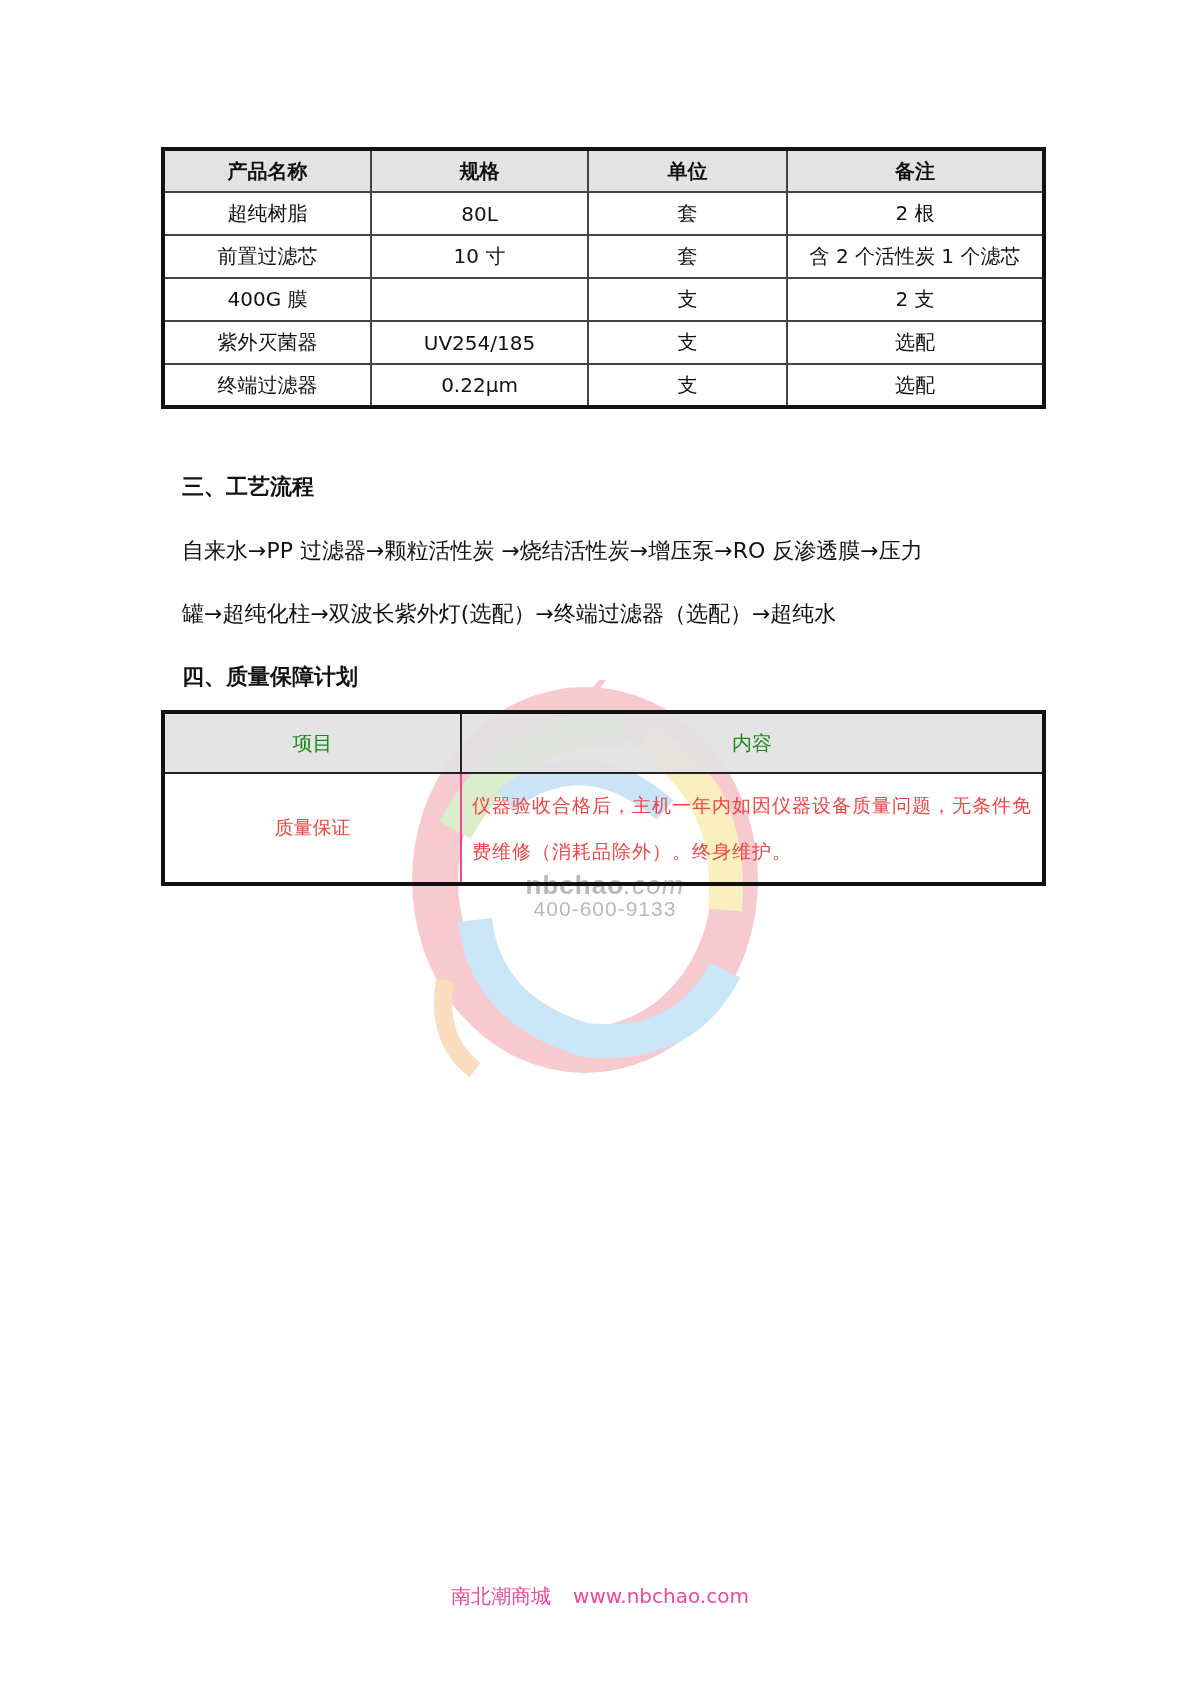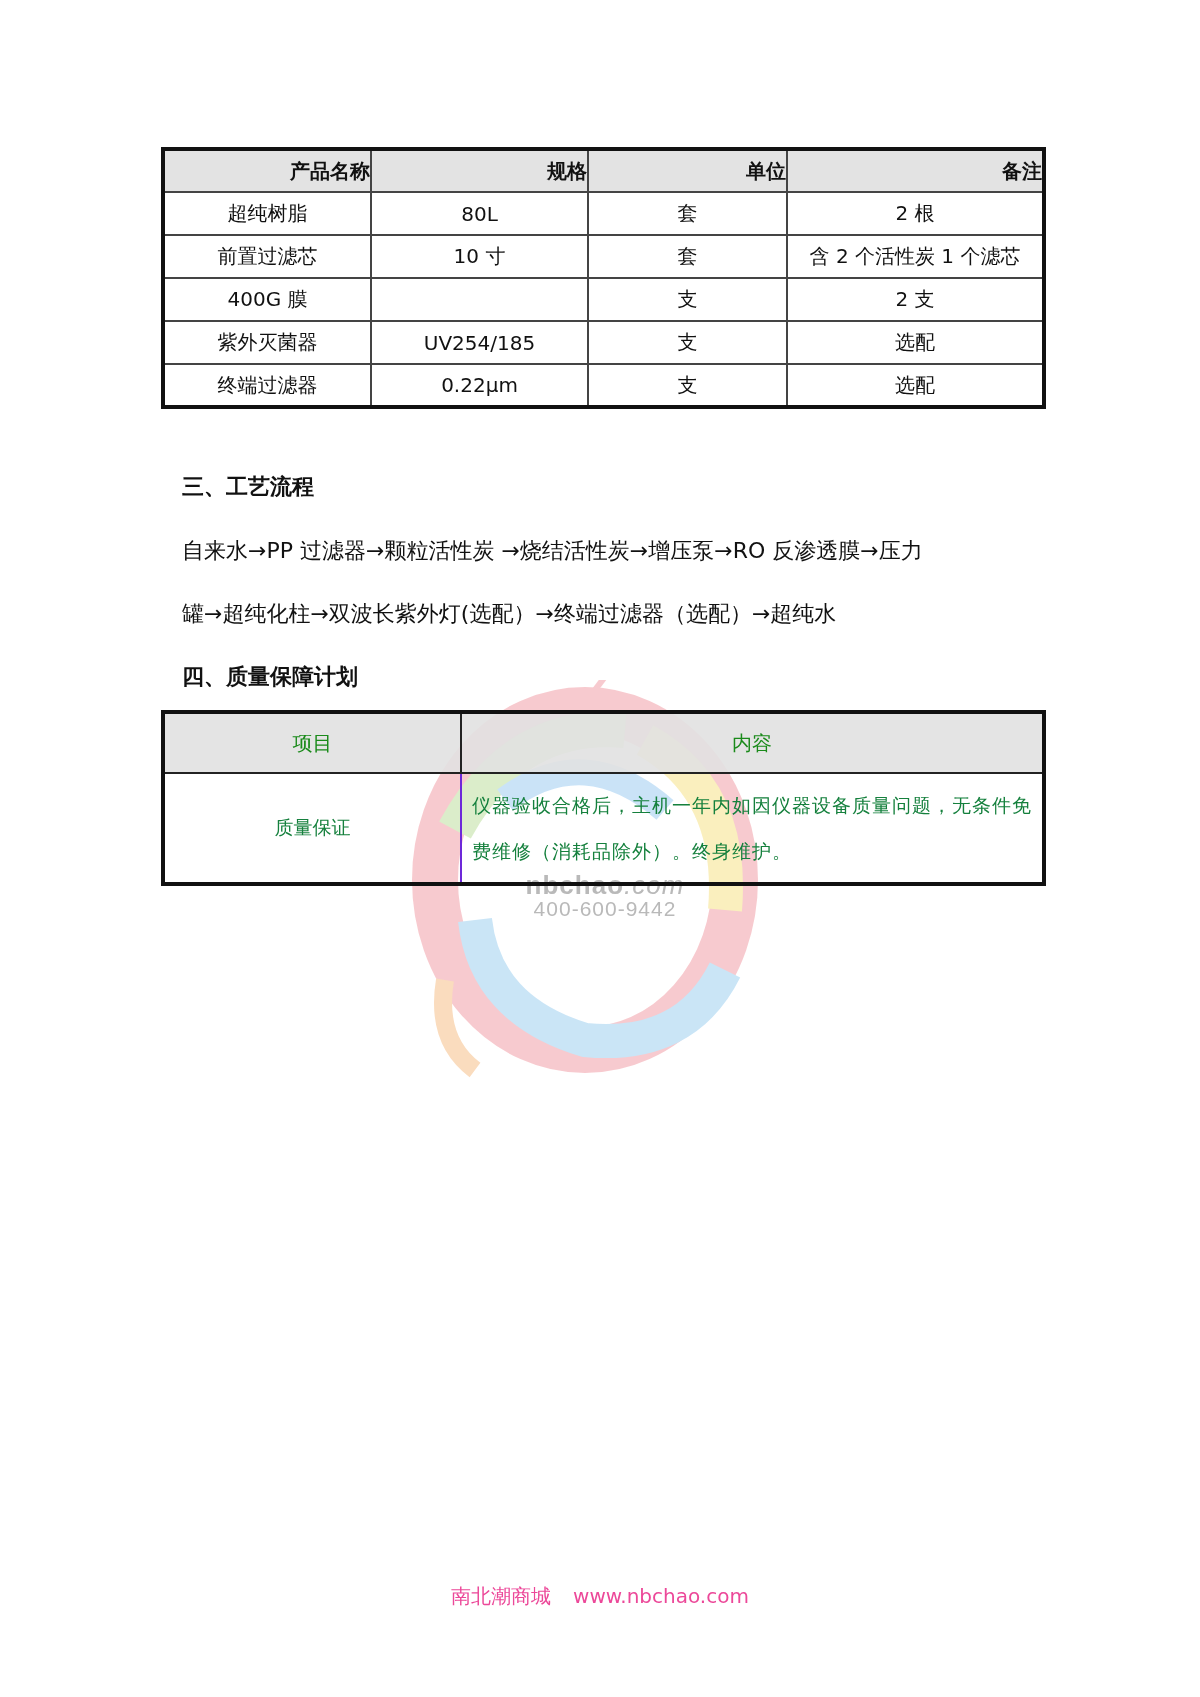--- a/index.html
+++ b/index.html
@@ -12,32 +12,32 @@
              color: #b9b9b9; pointer-events: none; }
   .wm-brand { font-family: "Liberation Sans", sans-serif; font-weight: bold; font-size: 26px;
               letter-spacing: 1px; line-height: 26px; }
   .wm-brand span { font-weight: normal; font-style: italic; }
   .wm-phone { font-family: "Liberation Sans", sans-serif; font-size: 21px; line-height: 22px; letter-spacing: 1px; }
 
   table { border-collapse: collapse; position: absolute; }
   .spec-table { left: 161px; top: 147px; width: 885px; border: 4px solid #111; }
   .spec-table th, .spec-table td { border: 2px solid #444; text-align: center;
         font-size: 20px; height: 39px; padding: 0; }
-  .spec-table th { background: #e3e3e3; font-weight: bold; height: 40px; text-align: right; }
+  .spec-table th { background: #e3e3e3; font-weight: bold; height: 40px; }
   .spec-table tr { height: 43px; }
 
   .section-title { position: absolute; left: 182px; font-size: 22px; font-weight: bold; margin: 0; }
   .flow { position: absolute; left: 182px; width: 870px; font-size: 22px; line-height: 63px; margin: 0; }
 
   .qa-table { left: 161px; top: 710px; width: 885px; border: 4px solid #111; }
   .qa-table th { background: rgba(225,225,225,0.9); color: #1a8a1a; font-weight: normal;
                  font-family: "DejaVu Serif", "Liberation Serif", serif; font-size: 20px;
                  height: 56px; border: 2px solid #222; }
   .qa-table td { font-family: "DejaVu Serif", "Liberation Serif", serif; font-size: 19px;
-                 color: #15803d; border: 2px solid #6d28d9; margin-top: 20px; }
+                 color: #ef4444; border: 2px solid #ec4899; margin-top: 20px; }
   .qa-table td.item { text-align: center; width: 293px; }
   .qa-table td.content { text-align: left; padding: 8px 10px; line-height: 46px; letter-spacing: 1px; }
 
   .footer { position: absolute; top: 1583px; left: 0; width: 1200px; text-align: center;
             font-size: 20px; color: #ec4899; }
   .footer .gap { display: inline-block; width: 22px; }
 </style>
 </head>
 <body>
 
@@ -45,21 +45,21 @@
   <ellipse cx="190" cy="200" rx="150" ry="170" fill="none" stroke="#f2a0a8" stroke-width="46"></ellipse>
   <path d="M60 150 Q120 40 230 50" fill="none" stroke="#bfe0a0" stroke-width="36"></path>
   <path d="M250 60 Q340 110 330 230" fill="none" stroke="#f6e38a" stroke-width="34"></path>
   <path d="M80 240 Q90 330 190 360 Q290 370 330 290" fill="none" stroke="#9fd0f0" stroke-width="34"></path>
   <path d="M110 120 Q190 60 270 130" fill="none" stroke="#9fcdf2" stroke-width="26"></path>
   <path d="M50 300 Q40 360 80 390" fill="none" stroke="#f6c08a" stroke-width="18"></path>
   <path d="M200 10 L215 -10" stroke="#f2a0a8" stroke-width="6"></path>
 </svg>
 <div class="wm-text">
   <div class="wm-brand"><b>nbchao</b><span>.com</span></div>
-  <div class="wm-phone">400-600-9442</div>
+  <div class="wm-phone">400-600-9133</div>
 </div>
 
 <table class="spec-table">
   <thead>
     <tr>
       <th style="width:205px">产品名称</th>
       <th style="width:215px">规格</th>
       <th style="width:197px">单位</th>
       <th>备注</th>
     </tr>

